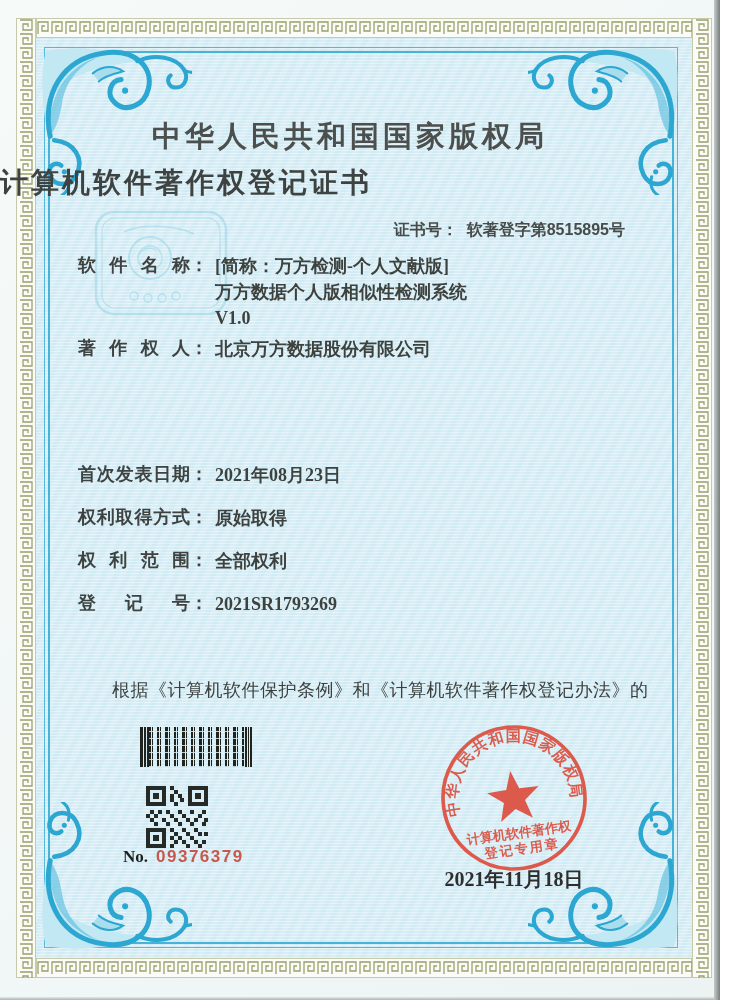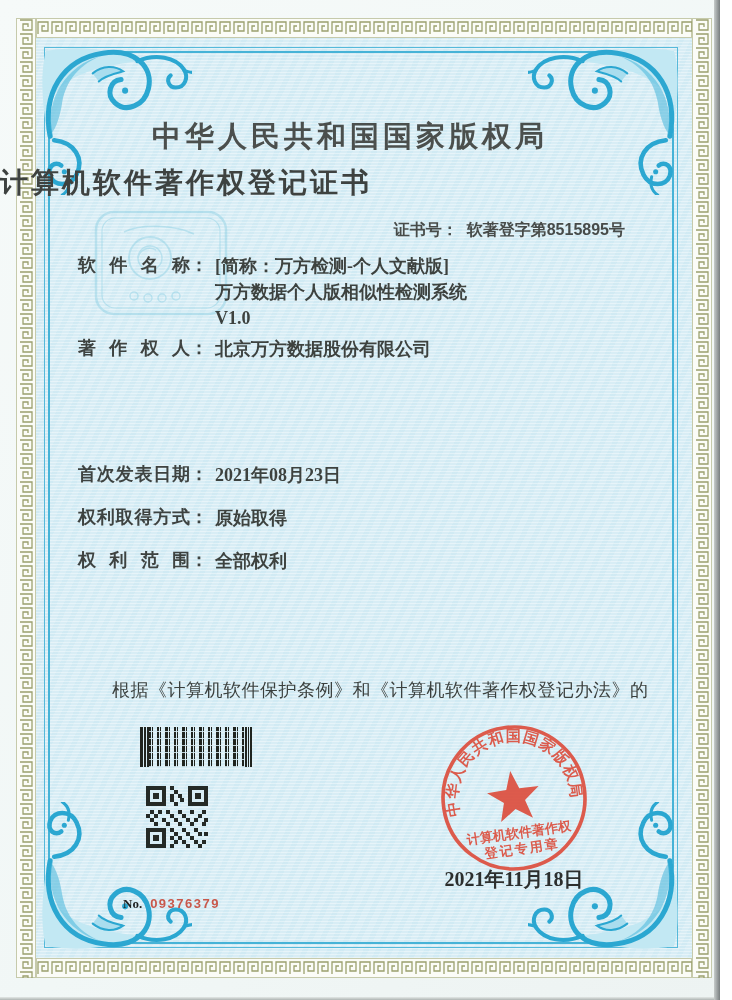--- a/index.html
+++ b/index.html
@@ -80,21 +80,21 @@
   }
   .barcode::before { content:""; position:absolute; left:0; top:0; bottom:0; width:9px;
     background:linear-gradient(90deg,#20241f 0 3px,#d8edf5 3px 4px,#20241f 4px 6px,
       #d8edf5 6px 7px,#20241f 7px 9px); }
   .barcode::after { content:""; position:absolute; right:0; top:0; bottom:0; width:8px;
     background:linear-gradient(90deg,#d8edf5 0 1px,#20241f 1px 3px,#d8edf5 3px 4px,
       #20241f 4px 5px,#d8edf5 5px 6px,#20241f 6px 8px); }
 
   .qr { position:absolute; left:146px; top:786px; width:62px; height:62px; }
 
-  .serial { position:absolute; left:123px; top:896px; font-size:13px; white-space:nowrap; }
+  .serial { position:absolute; left:123px; top:847px; font-size:17px; white-space:nowrap; }
   .serial .no  { font-family:"Liberation Serif", serif; font-weight:bold; color:#1e201f; }
   .serial .num { color:#c8584b; margin-left:8px; letter-spacing:1.5px; font-weight:600; }
 
   .seal { position:absolute; left:438px; top:722px; width:152px; height:152px; opacity:.9; }
   .issue-date { position:absolute; left:434px; top:866px; width:160px; text-align:center;
     font-family:"Liberation Serif", serif; font-size:20px; font-weight:bold; color:#2c2f2e;
     white-space:nowrap; }
 
   .defs-holder { position:absolute; width:0; height:0; overflow:hidden; }
 </style>
@@ -212,20 +212,26 @@
   <div class="field-row" style="top:548px">
     <span class="flabel">权利范围</span><span class="fcolon">：</span>
     <div class="fvalue">
         <div>全部权利</div>
       </div>
   </div>
   <div class="field-row" style="top:505px">
     <span class="flabel">权利取得方式</span><span class="fcolon">：</span>
     <div class="fvalue">
         <div>原始取得</div>
+      </div>
+  </div>
+  <div class="field-row" style="top:591px">
+    <span class="flabel">登记号</span><span class="fcolon">：</span>
+    <div class="fvalue">
+        <div>2021SR1793269</div>
       </div>
   </div>
 
   <div class="statement">
     <div class="l1">根据《计算机软件保护条例》和《计算机软件著作权登记办法》的</div>
   </div>
 
   <div class="barcode"></div>
 
   <svg class="qr" viewBox="0 0 62 62">

